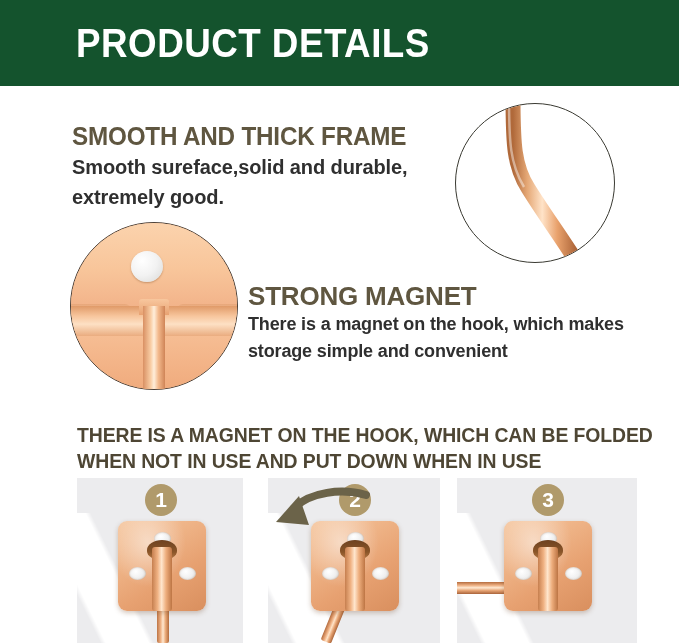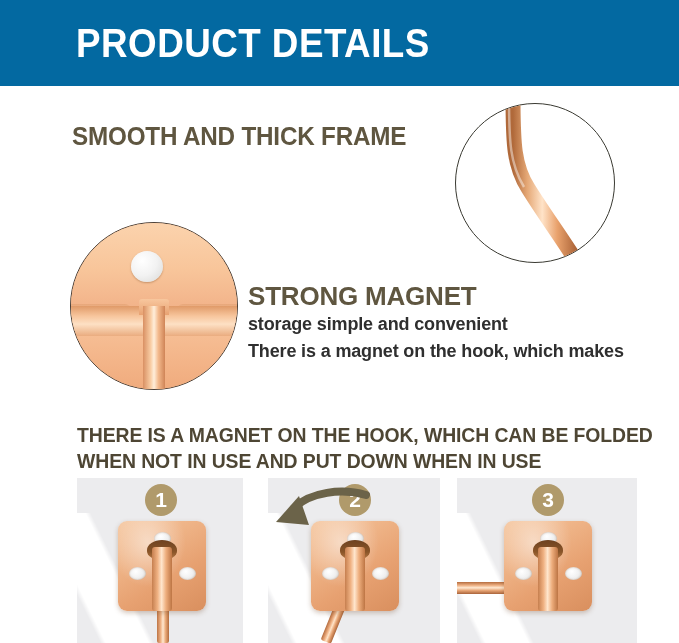--- a/index.html
+++ b/index.html
@@ -16,21 +16,21 @@
     -webkit-font-smoothing: antialiased;
   }
 
   
   .header-band {
     position: absolute;
     left: 0;
     top: 0;
     width: 679px;
     height: 86px;
-    background: #0369a1;
+    background: #14532d;
   }
   .header-title {
     position: absolute;
     left: 76px;
     top: 19px;
     font-size: 40px;
     font-weight: bold;
     color: #ffffff;
     letter-spacing: 0.5px;
     transform: scaleX(0.92);
@@ -261,20 +261,22 @@
 </style>
 </head>
 <body>
 
 <div class="header-band">
   <div class="header-title">PRODUCT DETAILS</div>
 </div>
 
 <div class="frame-heading">SMOOTH AND THICK FRAME</div>
 <div class="frame-body">
+  <span>Smooth sureface,solid and durable,</span>
+  <span>extremely good.</span>
 </div>
 
 <div class="rod-circle">
   <svg width="160" height="160" viewBox="0 0 160 160">
     <defs>
       <linearGradient id="rodgrad" x1="0" y1="0" x2="1" y2="0">
         <stop offset="0%" stop-color="#b0693a"></stop>
         <stop offset="22%" stop-color="#e5a876"></stop>
         <stop offset="45%" stop-color="#ffe3c8"></stop>
         <stop offset="68%" stop-color="#e9a26d"></stop>
@@ -292,22 +294,22 @@
   <div class="mc-ridge-r"></div>
   <div class="mc-seam"></div>
   <div class="mc-bottom"></div>
   <div class="mc-nub"></div>
   <div class="mc-stem"></div>
   <div class="mc-magnet"></div>
 </div>
 
 <div class="magnet-heading">STRONG MAGNET</div>
 <div class="magnet-body">
+  <span>There is a magnet on the hook, which makes</span>
   <span>storage simple and convenient</span>
-  <span>There is a magnet on the hook, which makes</span>
 </div>
 
 <div class="bottom-headline">
   <span>THERE IS A MAGNET ON THE HOOK, WHICH CAN BE FOLDED</span>
   <span>WHEN NOT IN USE AND PUT DOWN WHEN IN USE</span>
 </div>
 
 <div class="steps">
 
   <div class="step-panel panel-1">

